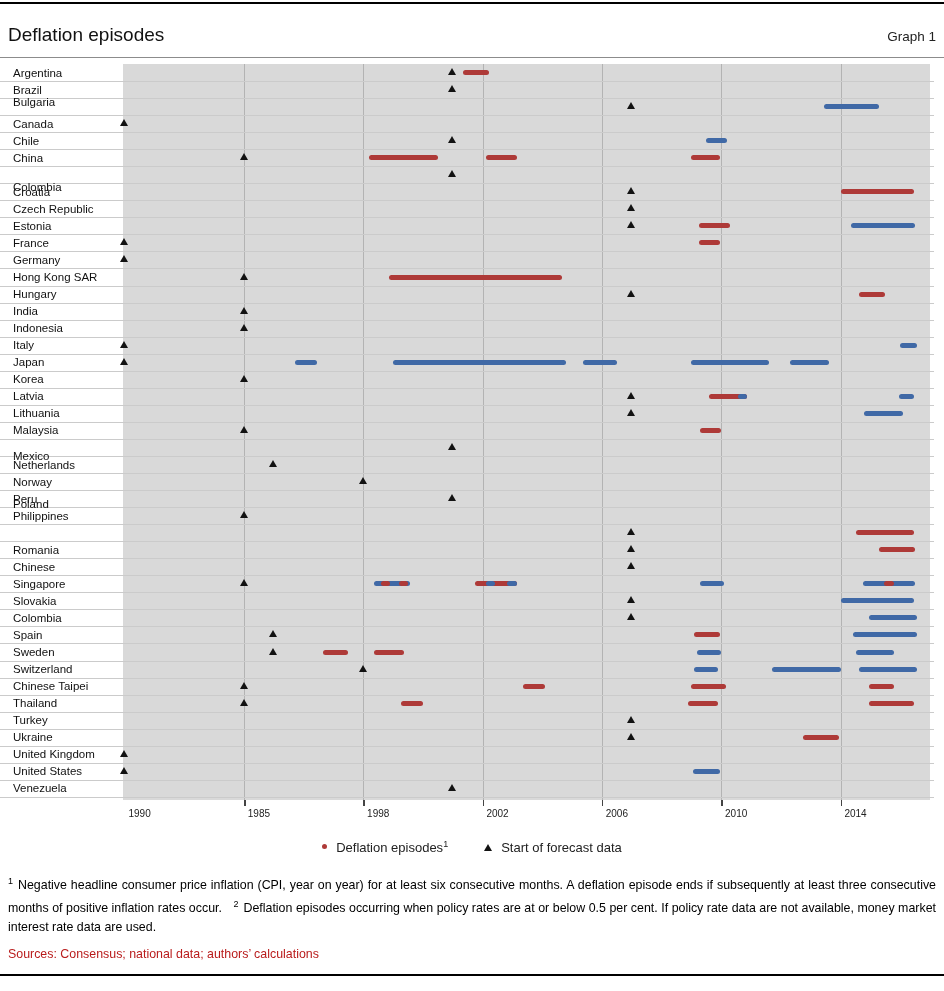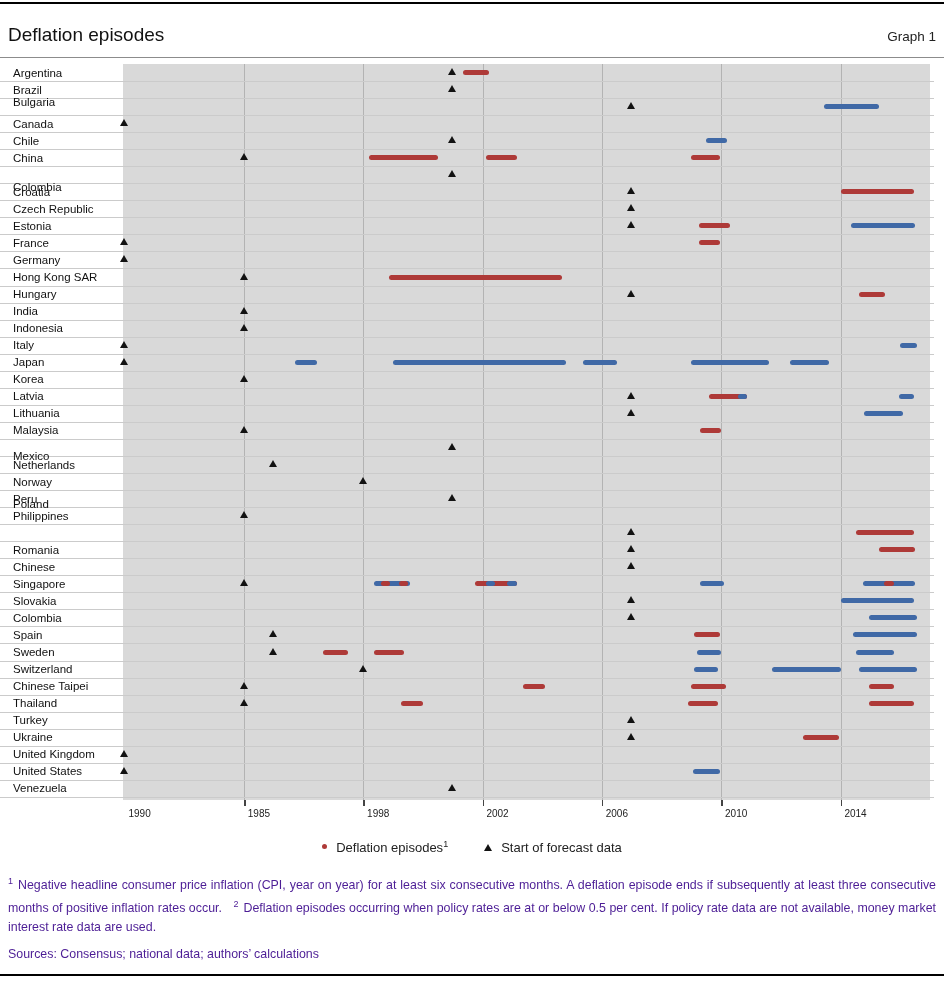--- a/index.html
+++ b/index.html
@@ -18,24 +18,24 @@
   .country-label{font-size:11.5px;line-height:16px;color:#111;white-space:nowrap;}
   .seg{height:5px;border-radius:3px;}
   .tri{width:0;height:0;border-left:4.5px solid transparent;border-right:4.5px solid transparent;}
   .tick{width:1.5px;background:#444;}
   .yearlab{font-size:10px;color:#222;text-align:center;width:44px;}
   #legend{left:0;top:837px;width:944px;height:20px;display:flex;justify-content:center;align-items:center;gap:36px;font-size:13px;color:#222;}
   .leg-item{display:flex;align-items:center;gap:9px;}
   .leg-dot{width:5px;height:5px;border-radius:50%;}
   .leg-tri{width:0;height:0;border-left:4.5px solid transparent;border-right:4.5px solid transparent;border-bottom:7.5px solid #121212;}
   sup{font-size:9px;}
-  #footnotes{left:8px;top:872px;width:928px;font-size:12.4px;line-height:19px;color:#4c1d95;text-align:justify;}
+  #footnotes{left:8px;top:872px;width:928px;font-size:12.4px;line-height:19px;color:#000000;text-align:justify;}
   .fn-marker{margin-right:5px;}
   .fn-marker2{margin-left:8px;margin-right:5px;}
-  #sources{left:8px;top:947px;font-size:12.4px;color:#4c1d95;}
+  #sources{left:8px;top:947px;font-size:12.4px;color:#b91c1c;}
   #bottom-rule{left:0;top:974px;width:944px;height:2px;background:#000;}
 </style>
 </head>
 <body>
 
 <div id="page">
   <div id="top-rule" class="abs"></div>
   <div id="title" class="abs">Deflation episodes</div>
   <div id="graph-label" class="abs">Graph 1</div>
   <div id="title-rule" class="abs"></div>

